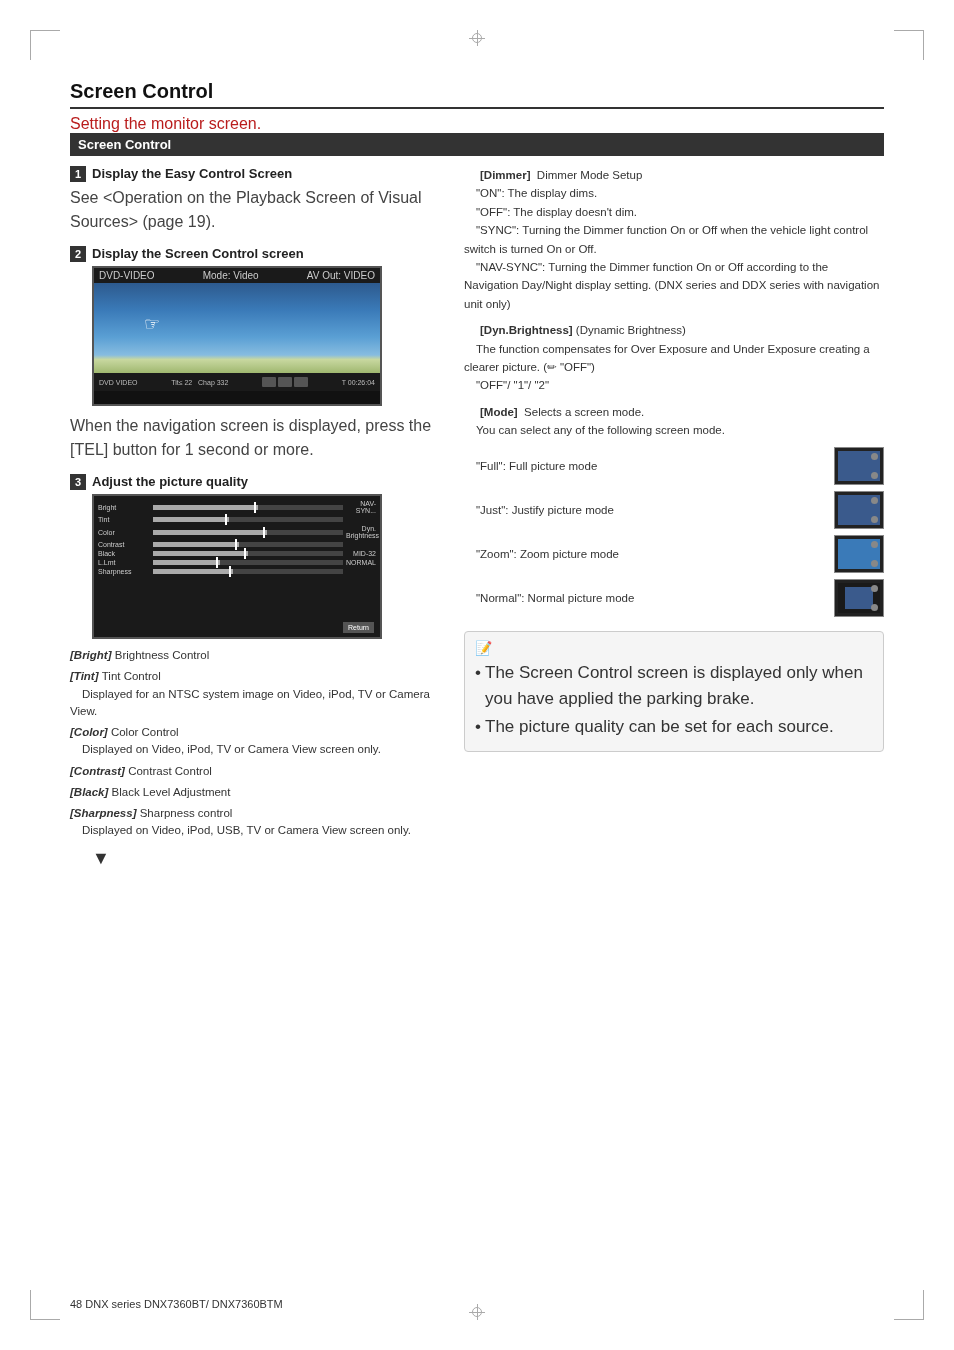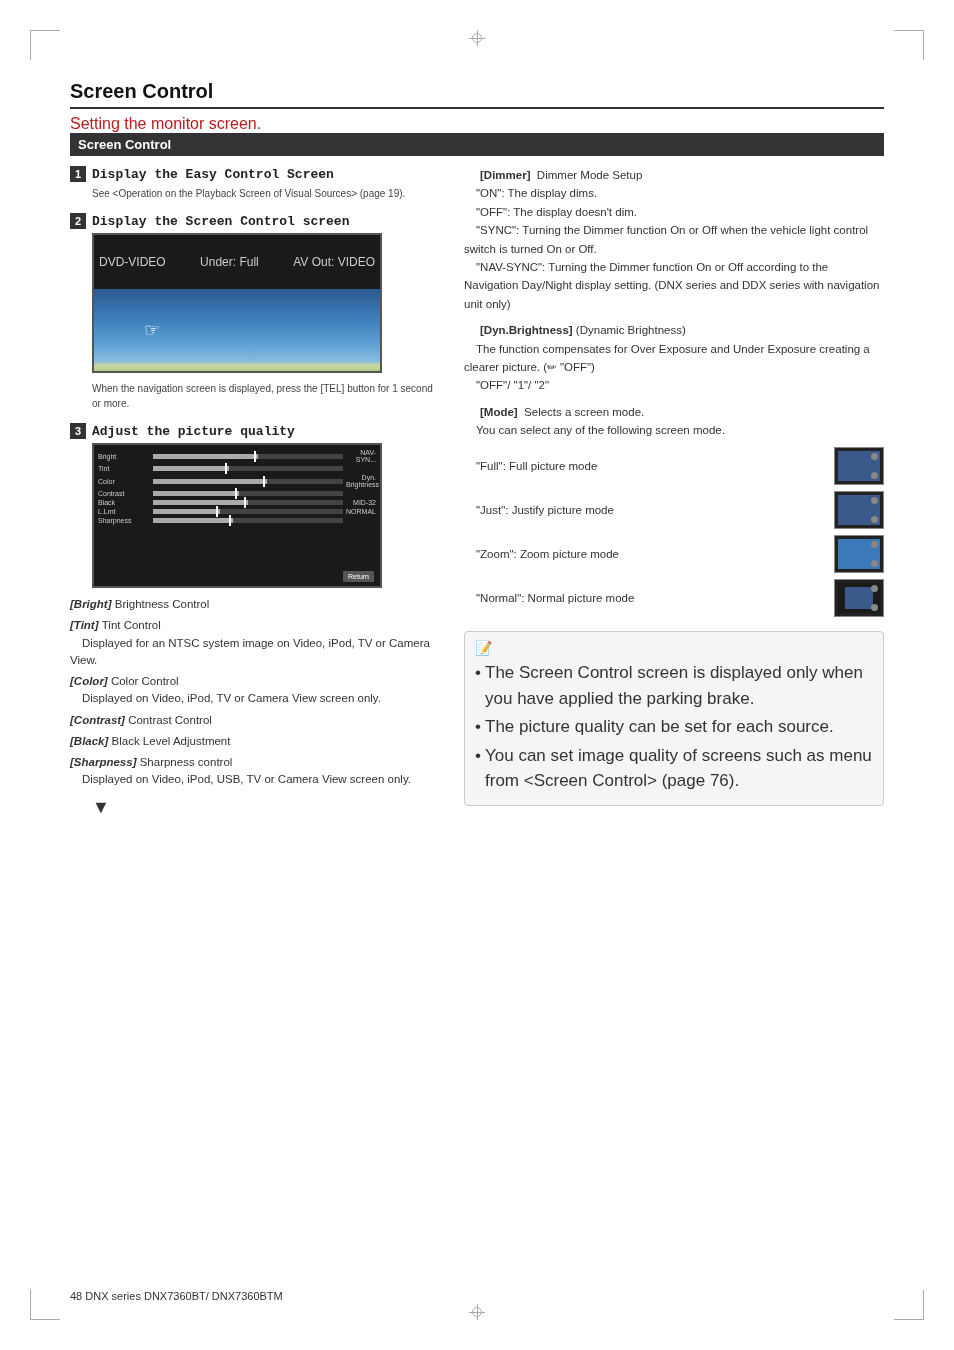--- a/index.html
+++ b/index.html
@@ -132,48 +132,46 @@
       width: 16px;
       height: 16px;
       text-align: center;
       line-height: 16px;
       flex-shrink: 0;
     }
 
     .step-text {
       font-size: 13px;
       color: #222;
-      font-family: Liberation Mono, monospace;
     }
 
     .step-desc {
-      font-size: 10px;
+      font-size: 16px;
       color: #444;
-      margin-left: 22px;
       margin-bottom: 6px;
       line-height: 1.5;
     }
 
     
     .screen-sim {
       margin-left: 22px;
       margin-bottom: 8px;
       background: #111;
       border: 2px solid #555;
       width: 290px;
       height: 140px;
       position: relative;
       overflow: hidden;
     }
 
     .screen-sim .top-bar {
       display: flex;
       justify-content: space-between;
-      padding: 20px 5px;
-      font-size: 12px;
+      padding: 2px 5px;
+      font-size: 10px;
       color: #ccc;
       background: #1a1a1a;
     }
 
     .screen-sim .content-area {
       width: 100%;
       height: 90px;
       background: linear-gradient(180deg, #2d5a8e 0%, #3a7ab8 30%, #5a9fd4 60%, #87bce0 80%, #c8d8a0 85%, #a0b870 100%);
       position: relative;
     }
@@ -367,21 +365,21 @@
 
     .note-item::before {
       content: '•';
       position: absolute;
       left: 0;
     }
 
     
     .page-footer {
       position: absolute;
-      bottom: 48px;
+      bottom: 40px;
       left: 70px;
       font-size: 11px;
       color: #333;
     }
 
     
     .bottom-arrow {
       text-align: left;
       margin-left: 22px;
       margin-top: 8px;
@@ -429,21 +427,21 @@
 
       <div class="step">
         <div class="step-header">
           <span class="step-num">2</span>
           <span class="step-text">Display the Screen Control screen</span>
         </div>
 
         <div class="screen-sim">
           <div class="top-bar">
             <span>DVD-VIDEO</span>
-            <span>Under: Full</span>
+            <span>Mode: Video</span>
             <span>AV Out: VIDEO</span>
           </div>
           <div class="content-area">
             <div class="hand-cursor">☞</div>
           </div>
           <div class="bottom-bar">
             <span>DVD VIDEO</span>
             <span>Tit≤ 22 &nbsp; Chap 332</span>
             <div class="bottom-controls">
               <span class="ctrl-btn"></span>
@@ -623,21 +621,20 @@
             </div>
           </div>
         </div>
 
       </div>
 
       <div class="note-box">
         <div class="note-icon">📝</div>
         <div class="note-item">The Screen Control screen is displayed only when you have applied the parking brake.</div>
         <div class="note-item">The picture quality can be set for each source.</div>
-        <div class="note-item">You can set image quality of screens such as menu from &lt;Screen Control&gt; (page 76).</div>
       </div>
 
     </div>
 
   </div>
 
 </div>
 
 <div class="page-footer">48   DNX series  DNX7360BT/ DNX7360BTM</div>
 

